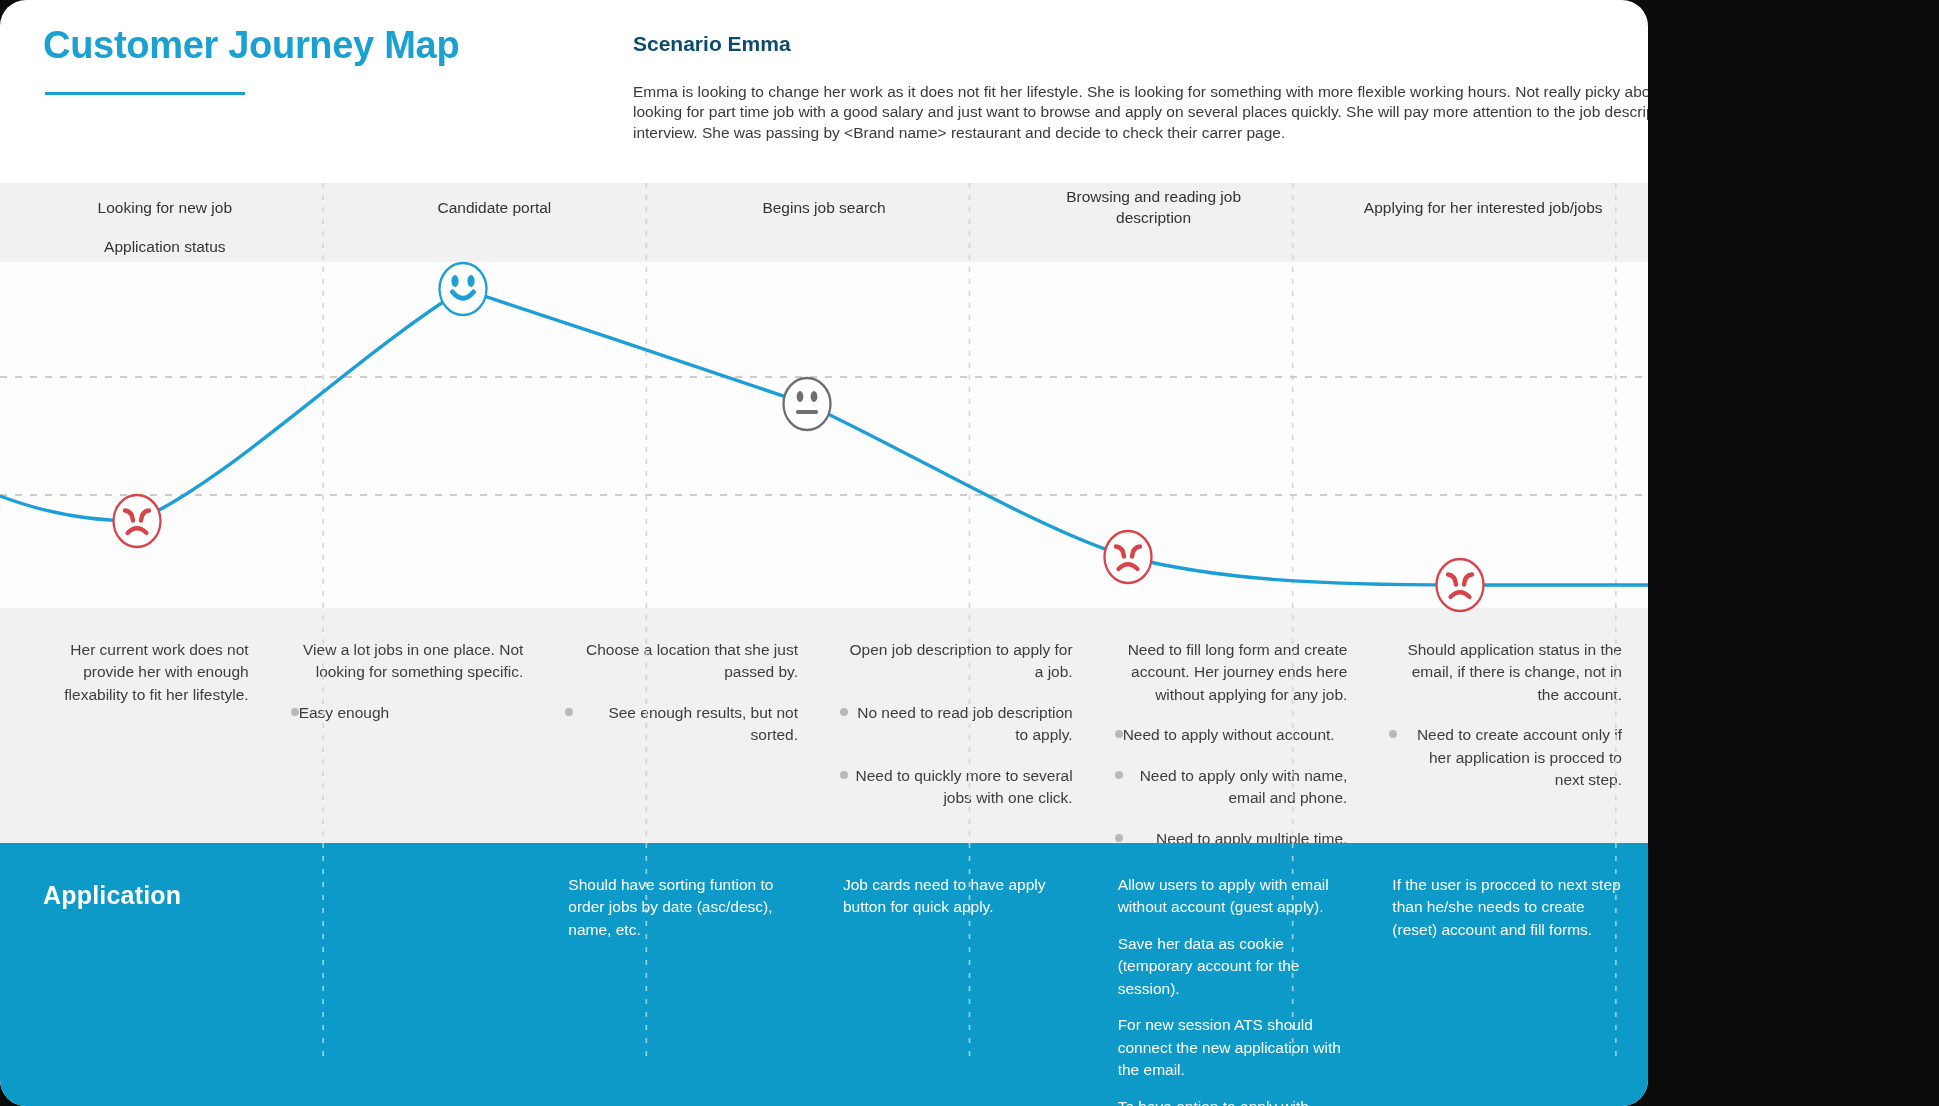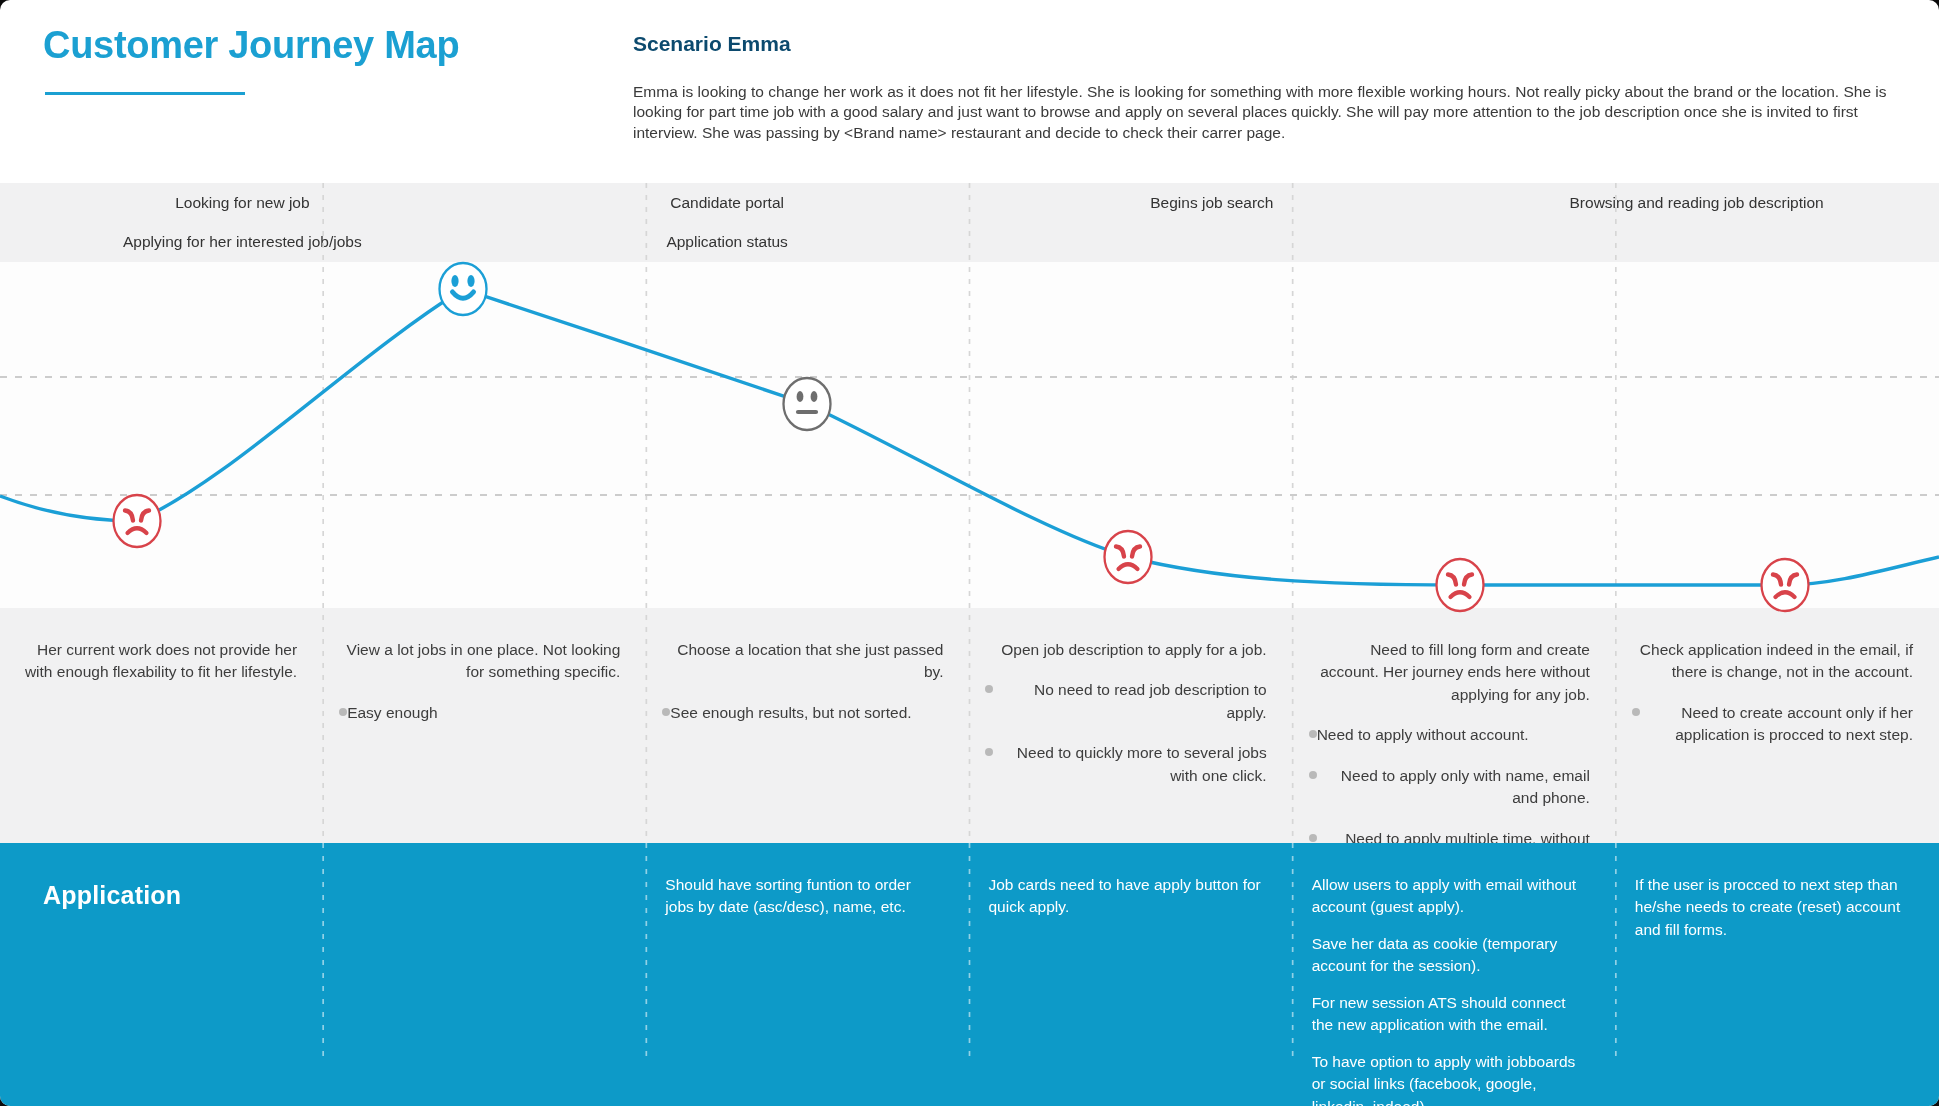--- a/index.html
+++ b/index.html
@@ -1,33 +1,33 @@
 <!DOCTYPE html>
 <html><head>
 <meta charset="utf-8">
 <style>
   html,body{margin:0;padding:0;background:#0b0b0b;}
   body{display:flex;align-items:flex-start;justify-content:flex-start;}
   .app{
-    position:relative;width:1939px;height:1106px;background:#ffffff;
-    border-radius:10px;overflow:hidden;
+    position:relative;width:1648px;height:1106px;background:#ffffff;
+    border-radius:26px;overflow:hidden;
     font-family:"Liberation Sans",sans-serif;
   }
   
   .page-title{
     position:absolute;left:43px;top:24px;
     font-size:38px;font-weight:700;color:#1ba0d2;letter-spacing:-.3px;
   }
   .title-underline{position:absolute;left:45px;top:92px;width:200px;height:3px;background:#1ba0d2;}
   .scenario-title{position:absolute;left:633px;top:32px;font-size:21px;font-weight:700;color:#0c4a6e;}
   .scenario-text{position:absolute;left:633px;top:82px;width:1256px;font-size:15.5px;line-height:1.32;color:#3a3a3a;}
   
   .stage-header{
     position:absolute;top:183px;left:0;width:100%;height:79px;background:#f1f1f2;
-    display:grid;grid-template-columns:repeat(4,1fr);
+    display:grid;grid-template-columns:repeat(5,1fr);
   }
   .stage-cell{display:flex;align-items:center;justify-content:center;padding:0 38px;}
   .stage-label{font-size:15.5px;color:#333;line-height:1.32;text-align:center;}
   
   .chart-strip{position:absolute;top:262px;left:0;width:100%;height:346px;background:#fdfdfd;}
   
   .desc-row{
     position:absolute;top:608px;left:0;width:100%;height:235px;background:#f1f1f2;
     display:grid;grid-template-columns:repeat(6,1fr);
   }
@@ -117,21 +117,21 @@
         <div class="bullet-row">
           <div class="bullet-dot"></div>
           <div>Need to apply only with name, email and phone.</div>
         </div>
         <div class="bullet-row">
           <div class="bullet-dot"></div>
           <div>Need to apply multiple time, without entering every time her personal data.</div>
         </div>
       </div>
       <div class="desc-cell">
-        <div class="desc-intro">Check application indeed in the email, if there is change, not in the account.</div>
+        <div class="desc-intro">Should application status in the email, if there is change, not in the account.</div>
         <div class="bullet-row">
           <div class="bullet-dot"></div>
           <div>Need to create account only if her application is procced to next step.</div>
         </div>
       </div>
     </div>
 
   <div class="opps-row" id="opps-row">
       <div class="opps-cell">
         <div class="opps-title">Application</div>

